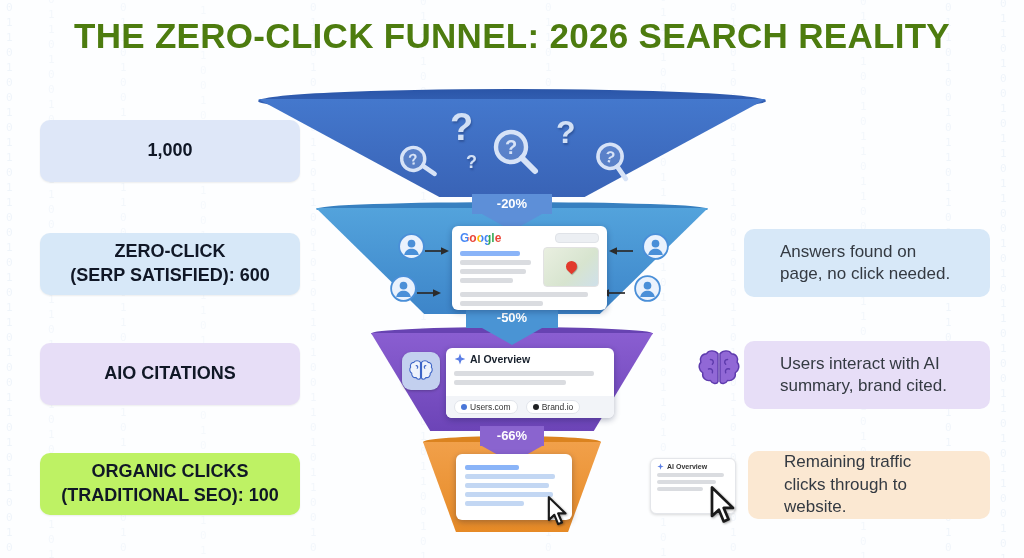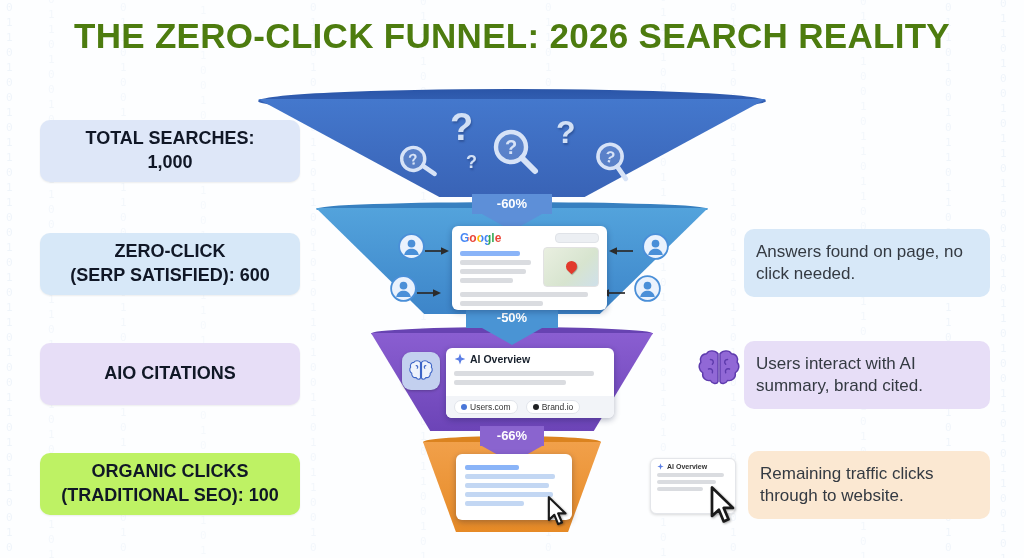--- a/index.html
+++ b/index.html
@@ -11,21 +11,21 @@
   
   .title{position:absolute;top:16px;left:0;width:100%;margin:0;text-align:center;
          font-size:35px;font-weight:800;letter-spacing:.3px;color:#4d7c0f;z-index:2;}
   
   .lbox{position:absolute;left:40px;width:260px;height:62px;border-radius:10px;display:flex;
         flex-direction:column;justify-content:center;align-items:center;z-index:2;
         box-shadow:0 1px 2px rgba(0,0,0,.07);}
   .lt{font-weight:bold;font-size:18px;color:#101726;line-height:1.32;text-align:center;}
   
   .nbox{position:absolute;width:246px;height:68px;border-radius:10px;display:flex;align-items:center;
-        padding:8px 12px;box-sizing:border-box;font-size:17px;color:#343a42;line-height:1.32;z-index:2;}
+        padding:8px 36px;box-sizing:border-box;font-size:17px;color:#343a42;line-height:1.32;z-index:2;}
   
   .stage{position:absolute;z-index:3;}
   .rim{position:absolute;border-radius:50%;z-index:2;}
   .drop{position:absolute;left:50%;transform:translateX(-50%);display:flex;flex-direction:column;
         align-items:center;z-index:5;}
   .stem{height:20px;line-height:20px;text-align:center;color:#fff;font-weight:bold;font-size:13px;}
   .head{width:0;height:0;border-left:30px solid transparent;border-right:30px solid transparent;
         border-top:17px solid #5d8fd8;}
   
   .qmark{position:absolute;color:#d2e0f5;font-weight:800;z-index:4;
@@ -530,21 +530,20 @@
 1
 0
 0
 1
 0
 1</div>
 
   <h1 class="title">THE ZERO-CLICK FUNNEL: 2026 SEARCH REALITY</h1>
 
   <div class="lbox" style="top:120px;background:#dee7f8">
-    <div class="lt">TOTAL SEARCHES:</div>
     <div class="lt">1,000</div>
   </div>
   <div class="lbox" style="top:233px;background:#d7e8f8">
     <div class="lt">ZERO-CLICK</div>
     <div class="lt">(SERP SATISFIED): 600</div>
   </div>
   <div class="lbox" style="top:343px;background:#e7def7">
     <div class="lt">AIO CITATIONS</div>
   </div>
   <div class="lbox" style="top:453px;background:#bef264">
@@ -574,21 +573,21 @@
   <div class="qmark" style="left:556px;top:114px;font-size:32px">?</div>
   <div class="mag" style="left:592px;top:140px;width:42px;transform:rotate(10deg)">
     <svg viewBox="0 0 26 26" width="42" height="42">
       <circle cx="10.5" cy="10.5" r="7.5" fill="rgba(255,255,255,0.15)" stroke="#d7e3f7" stroke-width="2.2"></circle>
       <line x1="16" y1="16" x2="22.5" y2="22.5" stroke="#d7e3f7" stroke-width="3" stroke-linecap="round"></line>
       <text x="10.5" y="14.2" text-anchor="middle" font-size="10" font-weight="bold" fill="#d7e3f7">?</text>
     </svg>
   </div>
 
   <div class="drop" style="top:194px">
-    <div class="stem" style="background:#5d8fd8;width:80px">-60%</div>
+    <div class="stem" style="background:#5d8fd8;width:80px">-20%</div>
     <div class="head" style="border-top-color:#5d8fd8"></div>
   </div>
 
   <div class="rim" style="left:316px;top:202px;width:392px;height:14px;background:#3780c0"></div>
   <div class="stage" style="left:316px;top:208px;width:392px;height:106px;background:linear-gradient(180deg,#53a3dc,#3d85c9);clip-path:polygon(0 0,100% 0,72.4% 100%,27.6% 100%)"></div>
 
   <div class="card" style="left:452px;top:226px;width:155px;height:84px">
     <div class="serp-head">
       <span class="google-logo">Google</span>
       <span class="serp-search"></span>

